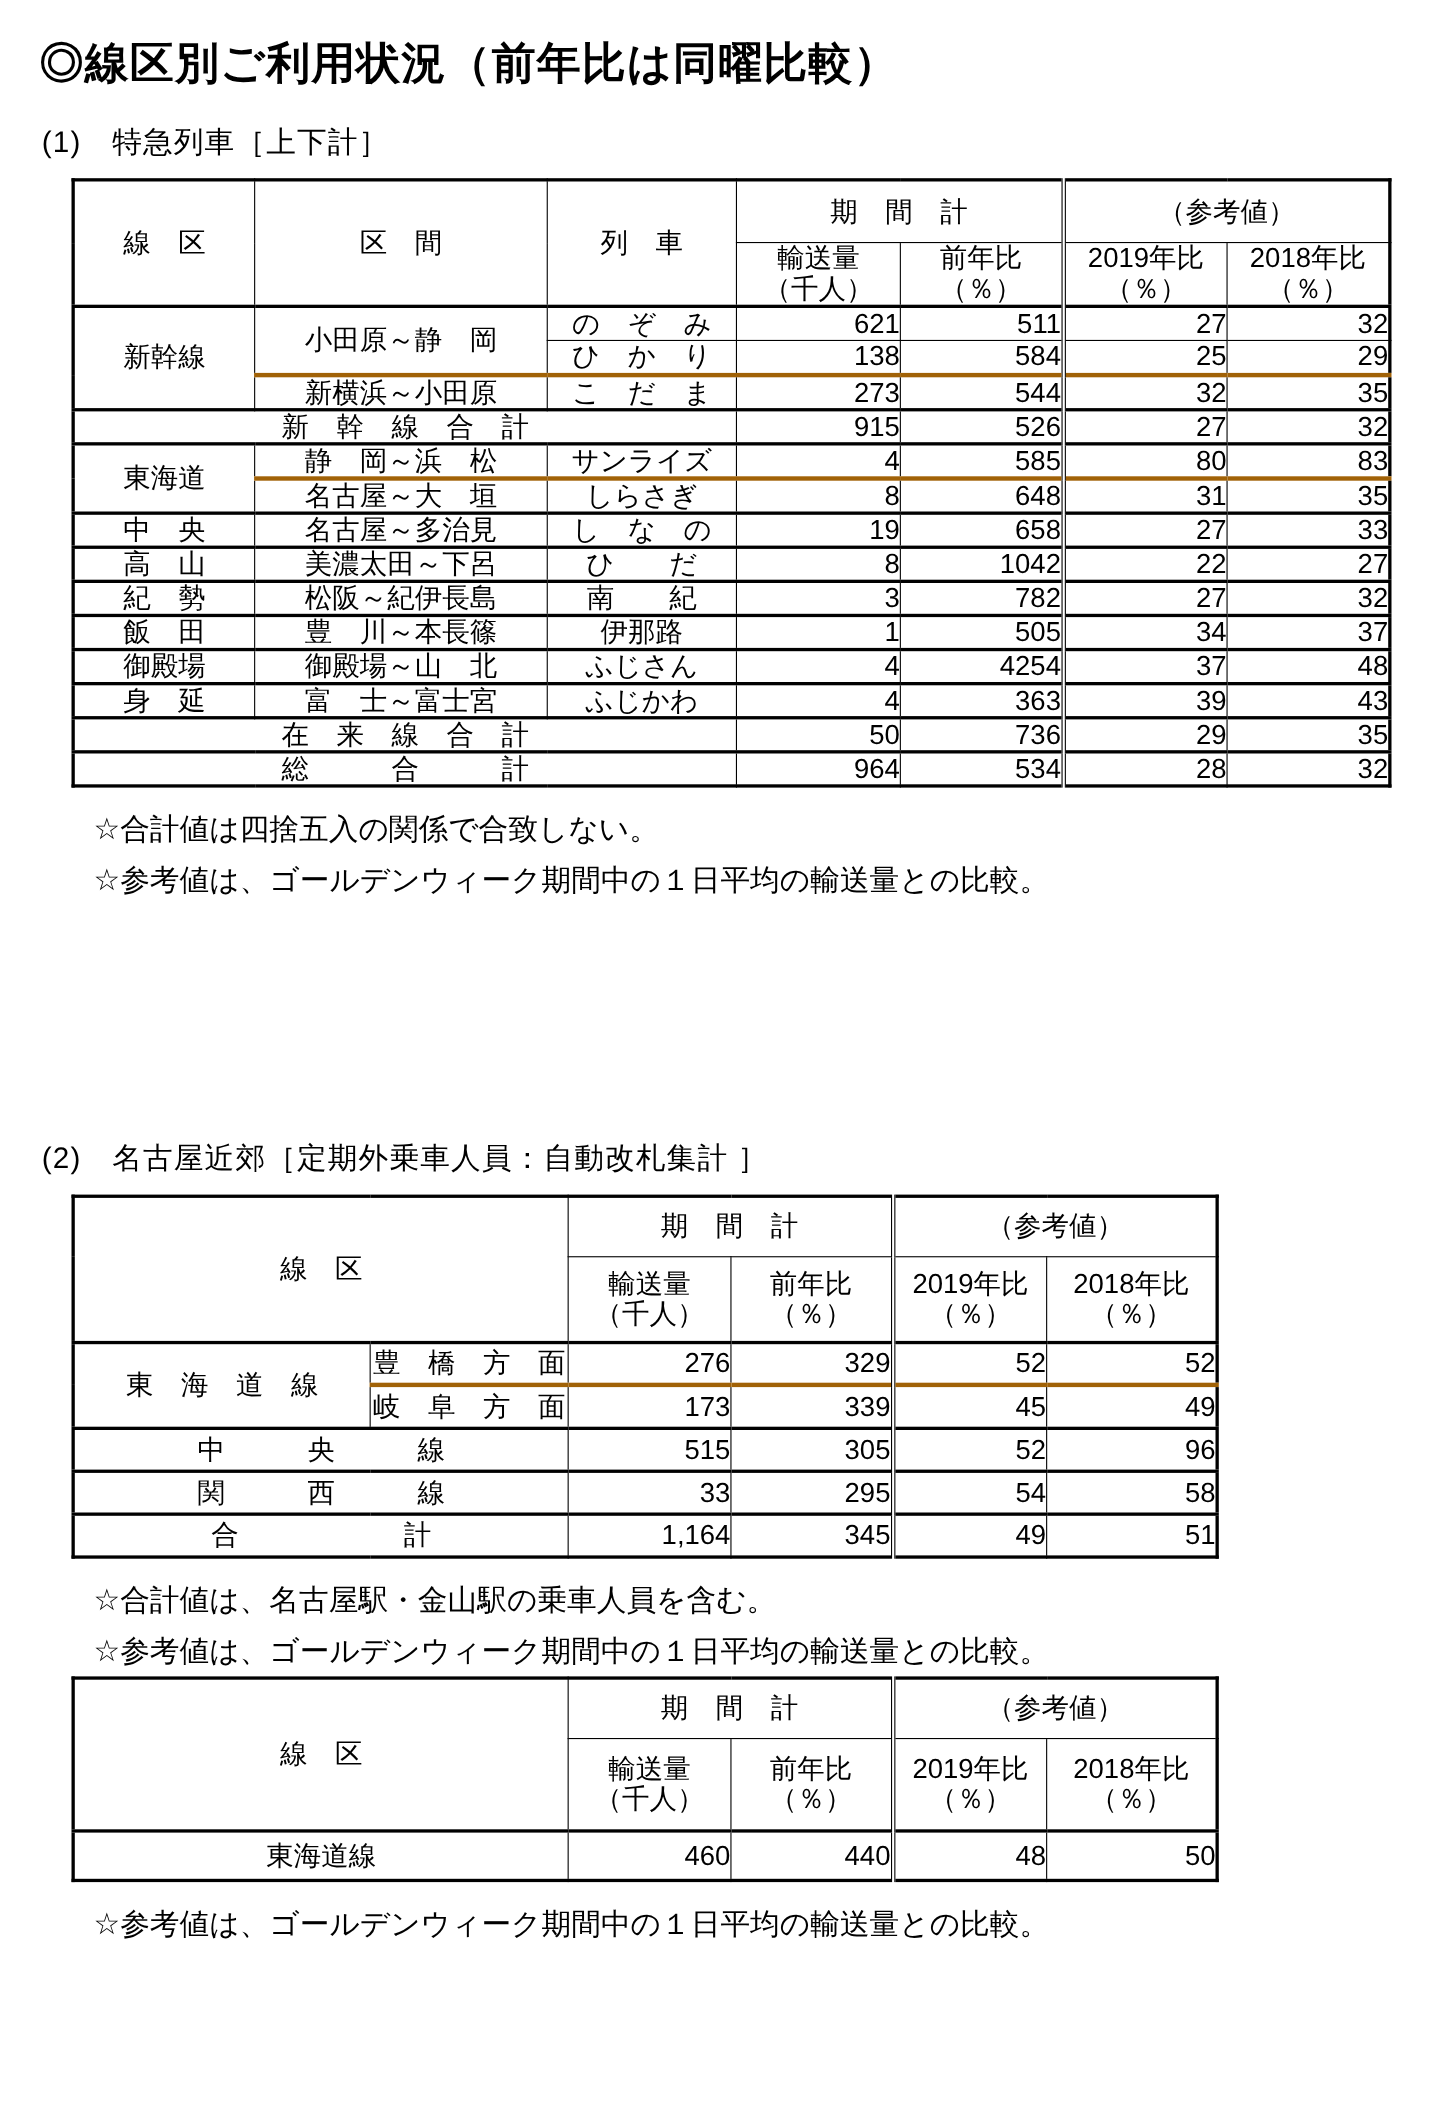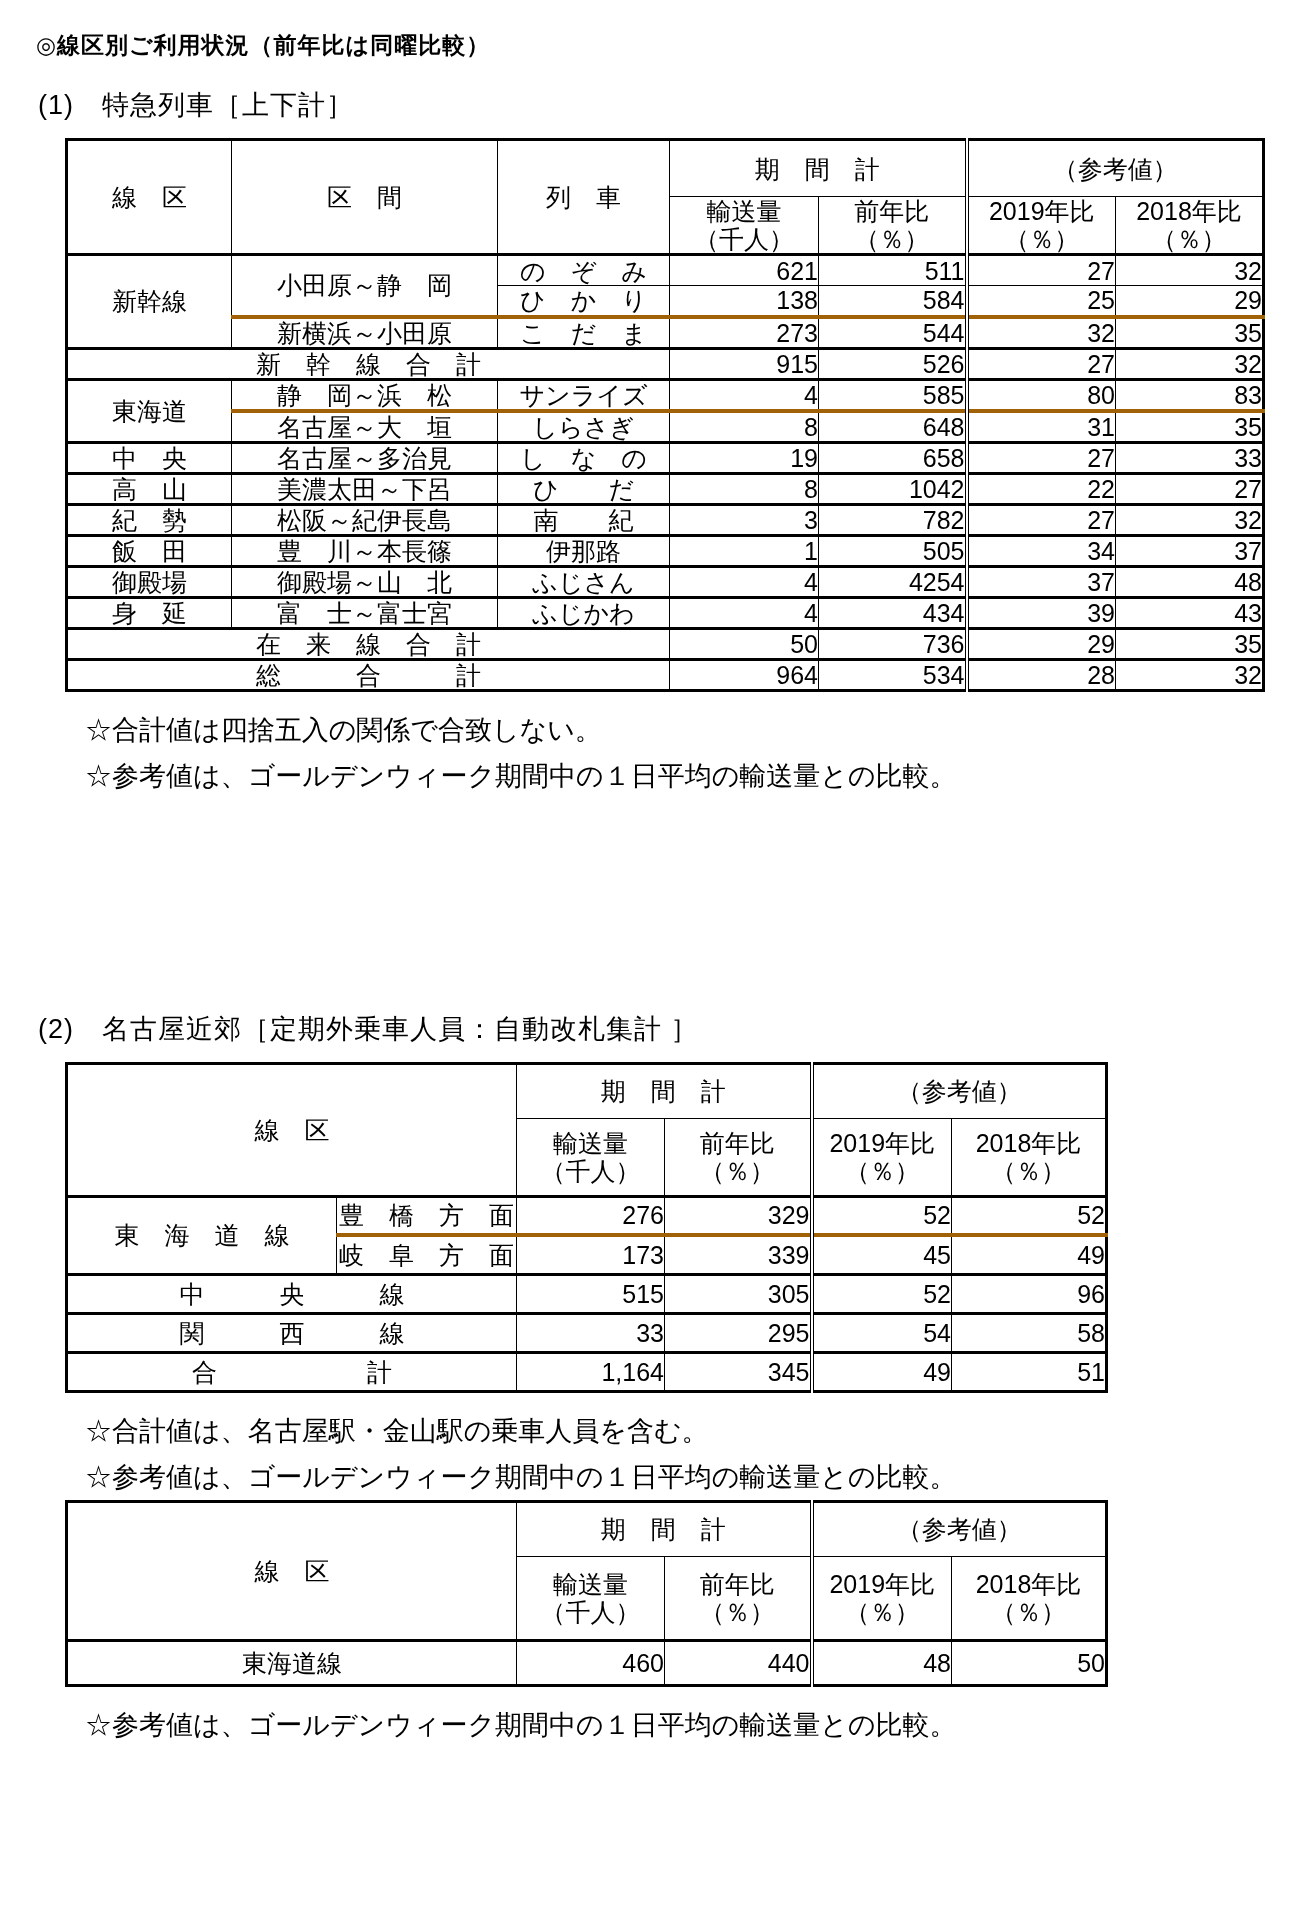--- a/index.html
+++ b/index.html
@@ -1,18 +1,18 @@
 <!DOCTYPE html>
 <html lang="ja"><head>
 <meta charset="utf-8">
 <style>
   html,body{margin:0;padding:0;background:#fff;}
   body{width:1305px;min-height:1917px;font-family:"Liberation Sans","DejaVu Sans",sans-serif;color:#000;}
   .page{box-sizing:border-box;padding:30px 28px 20px 36px;}
-  .title{font-size:23px;font-weight:700;letter-spacing:1px;}
+  .title{font-size:40px;font-weight:700;letter-spacing:1px;font-family:Liberation Serif, serif;}
   .sec{font-size:27px;letter-spacing:1px;margin:26px 0 15px 2px;}
   .sec#sec2-heading{margin-top:212px;}
   .sec#sec3-heading{margin-top:58px;margin-bottom:28px;}
   .tbl{border-collapse:collapse;table-layout:fixed;margin-left:29px;border:3px solid #000;}
   .tbl td{border:1px solid #000;font-size:25px;line-height:1.12;padding:0;
           white-space:pre-line;overflow:hidden;vertical-align:middle;}
   .c{text-align:center;}
   .n{text-align:right;padding-right:7px;}
   tr.t > td{border-top:3px solid #000;}
   tr.m > td{border-top:4px solid #a16207;}
@@ -22,21 +22,21 @@
   .t1 tr.hr2{height:57px;}
   .t1 tr.dr{height:31px;}
   .t2,.t3{width:1040px;}
   .t2 tr.hr1{height:55px;}
   .t2 tr.hr2{height:78px;}
   .t2 tr.dr{height:39px;}
   .t3 tr.hr1{height:55px;}
   .t3 tr.hr2{height:84px;}
   .t3 tr.dr{height:45px;}
   .notes{margin:15px 0 0 49px;}
-  .note{font-size:27px;line-height:46px;font-family:Liberation Serif, serif;}
+  .note{font-size:27px;line-height:46px;}
 </style>
 </head>
 <body>
 
 <div class="page">
 
   <div class="title">◎線区別ご利用状況（前年比は同曜比較）</div>
 
   <div class="sec" id="sec1-heading">(1)　特急列車［上下計］</div>
 
@@ -159,21 +159,21 @@
       <td class="n">4</td>
       <td class="n">4254</td>
       <td class="n dbl">37</td>
       <td class="n">48</td>
     </tr>
     <tr class="dr t">
       <td class="c">身　延</td>
       <td class="c">富　士～富士宮</td>
       <td class="c">ふじかわ</td>
       <td class="n">4</td>
-      <td class="n">434</td>
+      <td class="n">363</td>
       <td class="n dbl">39</td>
       <td class="n">43</td>
     </tr>
     <tr class="dr t">
       <td class="c" colspan="3">在　来　線　合　計</td>
       <td class="n">50</td>
       <td class="n">736</td>
       <td class="n dbl">29</td>
       <td class="n">35</td>
     </tr>

